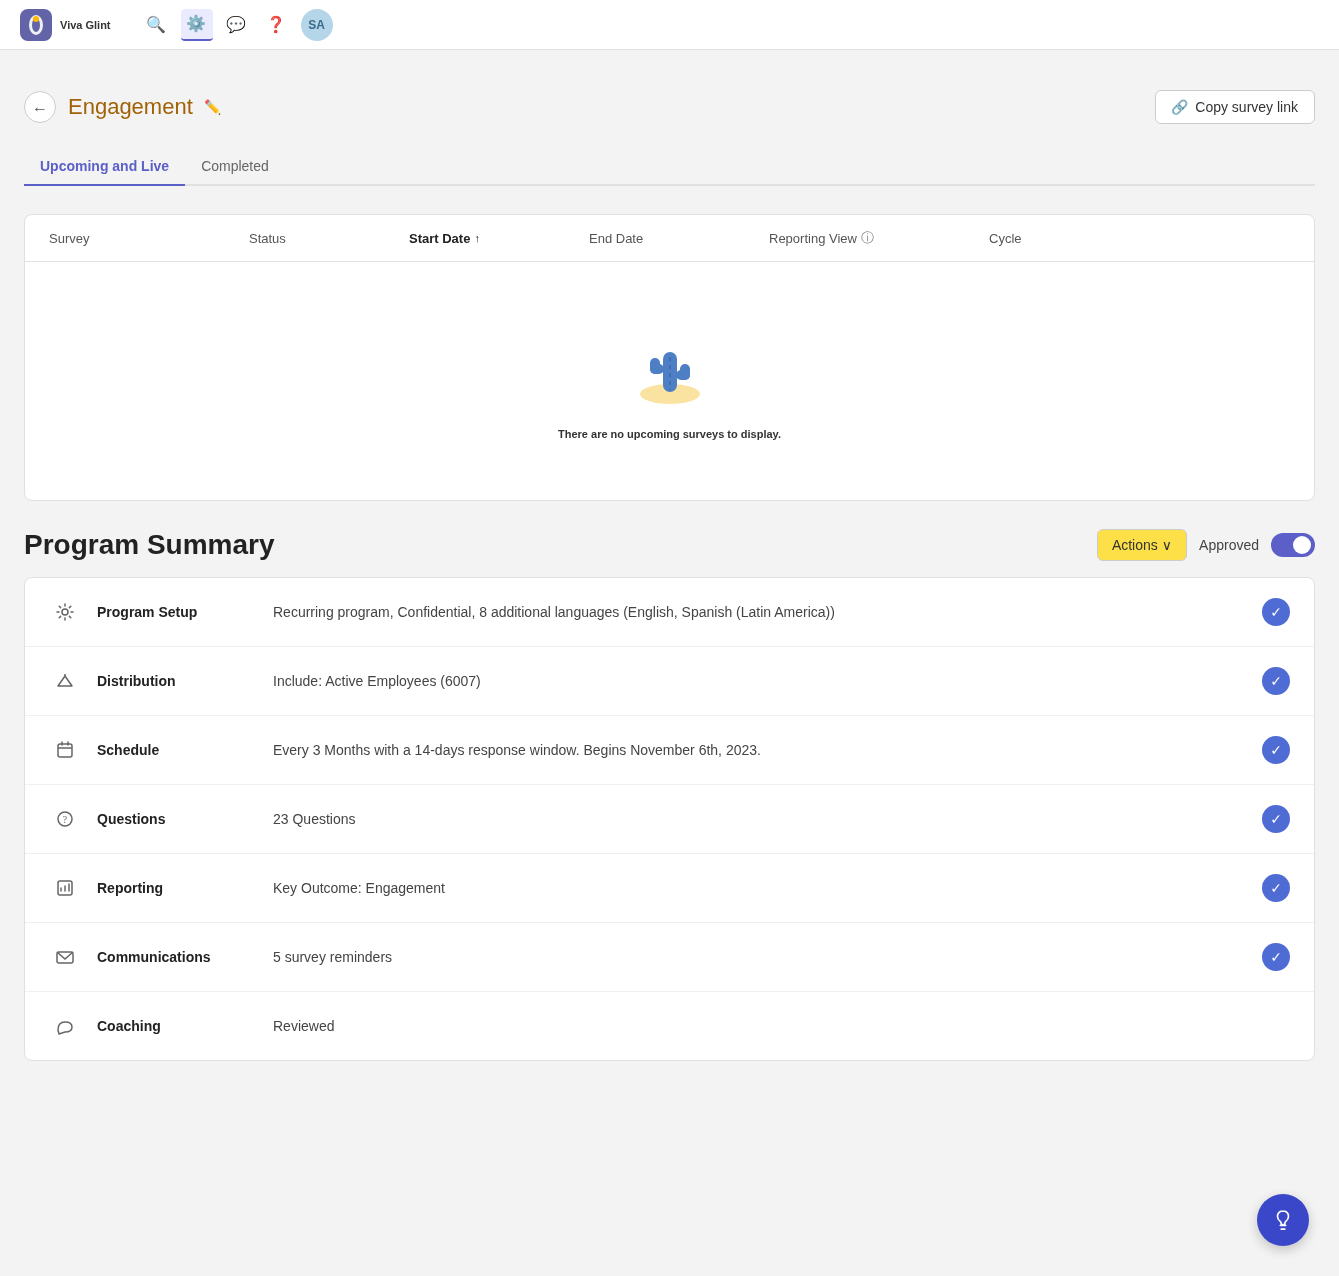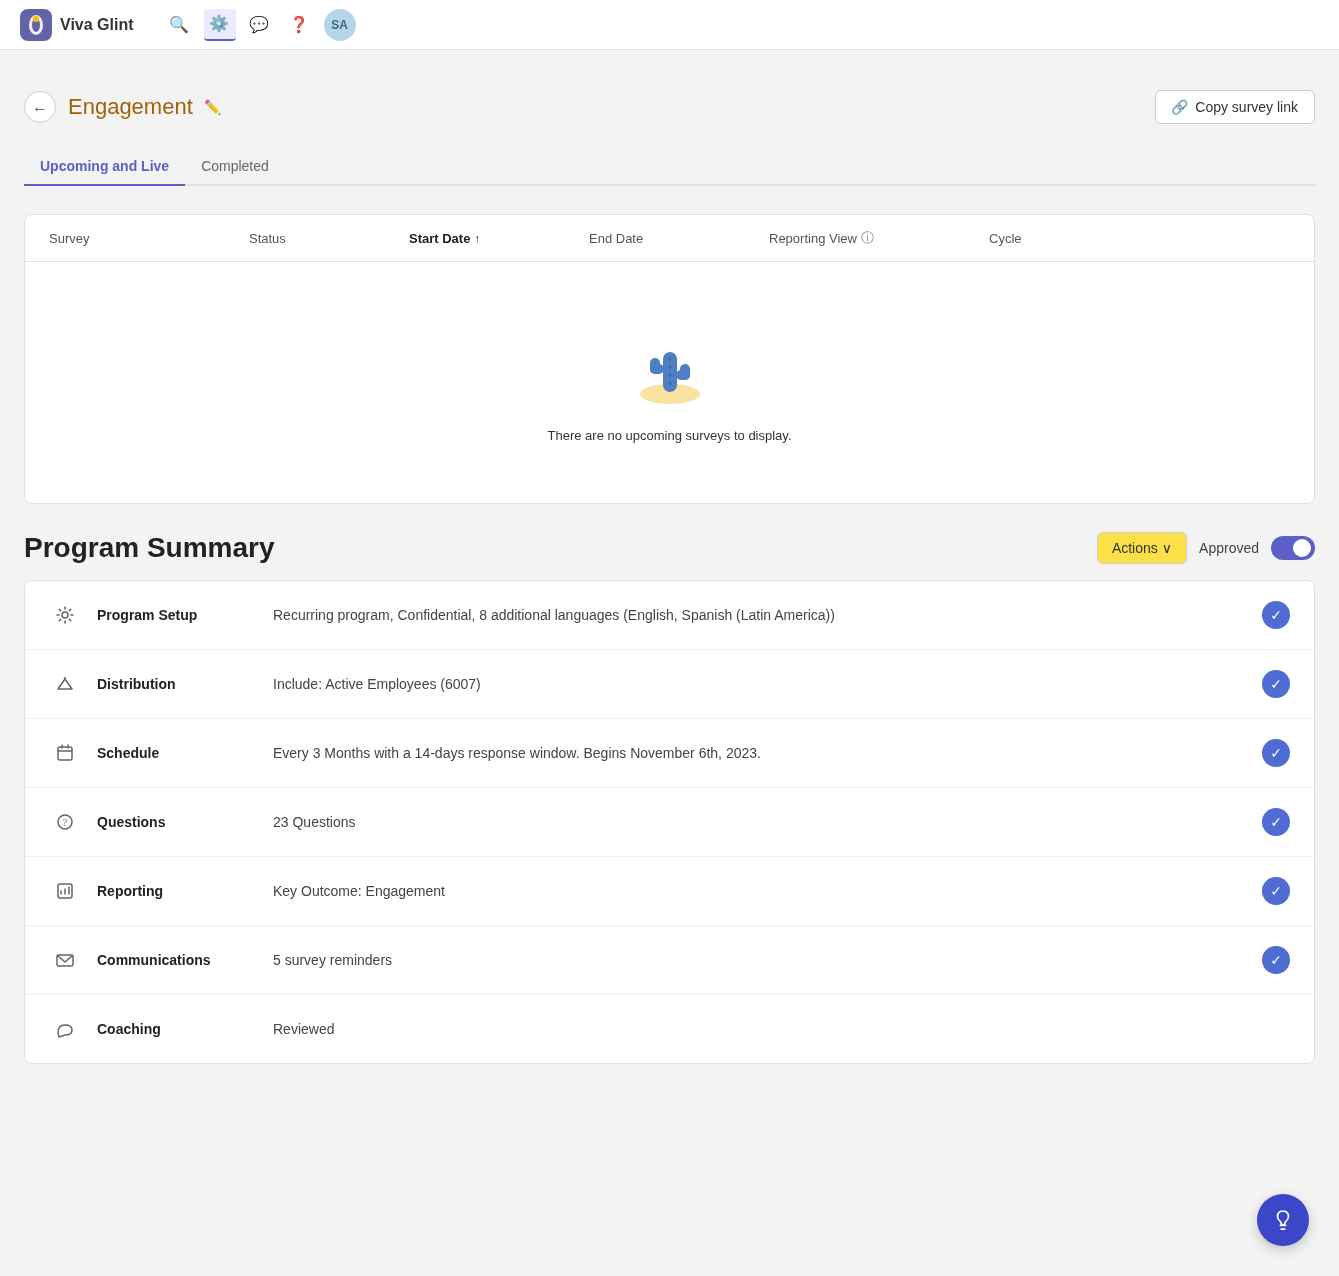--- a/index.html
+++ b/index.html
@@ -8,21 +8,21 @@
     
     .topnav {
       background: #fff;
       height: 50px;
       display: flex;
       align-items: center;
       padding: 0 20px;
       border-bottom: 1px solid #e0e0e0;
       position: sticky; top: 0; z-index: 10;
     }
-    .topnav-logo { display: flex; align-items: center; gap: 8px; font-weight: 700; font-size: 16px; color: #333; margin-right: 30px; }
+    .topnav-logo { display: flex; align-items: center; gap: 8px; font-weight: 700; font-size: 11px; color: #333; margin-right: 30px; }
     .topnav-logo-icon { width: 32px; height: 32px; }
     .topnav-links { display: flex; gap: 4px; flex: 1; }
     .topnav-link { padding: 6px 12px; border-radius: 4px; cursor: pointer; font-size: 14px; color: #444; }
     .topnav-link.active { color: #5b5fc7; border-bottom: 2px solid #5b5fc7; }
     .topnav-icons { display: flex; align-items: center; gap: 8px; }
     .topnav-icon-btn { width: 32px; height: 32px; display: flex; align-items: center; justify-content: center; border-radius: 50%; cursor: pointer; font-size: 16px; color: #555; }
     .topnav-icon-btn.active-icon { background: #ebebff; color: #5b5fc7; border-bottom: 2px solid #5b5fc7; border-radius: 4px; }
     .avatar { width: 32px; height: 32px; border-radius: 50%; background: #b5d5e8; display: flex; align-items: center; justify-content: center; font-size: 12px; font-weight: 700; color: #3a6b8c; cursor: pointer; }
 
     
@@ -44,21 +44,21 @@
     .tab { padding: 10px 16px; cursor: pointer; font-size: 14px; color: #666; border-bottom: 2px solid transparent; margin-bottom: -2px; }
     .tab.active { color: #5b5fc7; border-bottom: 2px solid #5b5fc7; font-weight: 600; }
 
     
     .table-card { background: #fff; border-radius: 8px; margin-top: 28px; overflow: hidden; border: 1px solid #e0e0e0; }
     .table-header { display: grid; grid-template-columns: 200px 160px 180px 180px 220px 120px; padding: 14px 24px; border-bottom: 1px solid #e0e0e0; }
     .th { font-size: 13px; color: #555; font-weight: 500; display: flex; align-items: center; gap: 4px; }
     .th.sorted { font-weight: 700; color: #222; }
     .sort-arrow { font-size: 11px; }
     .table-empty { display: flex; flex-direction: column; align-items: center; justify-content: center; padding: 60px 20px; gap: 16px; }
-    .empty-text { font-size: 13px; font-weight: 400; color: #333; }
+    .empty-text { font-size: 11px; font-weight: 700; color: #333; }
 
     
     .program-summary-section { margin-top: 28px; }
     .program-summary-header { display: flex; align-items: center; justify-content: space-between; margin-bottom: 16px; }
     .program-summary-title { font-size: 28px; font-weight: 700; color: #222; }
     .program-summary-actions { display: flex; align-items: center; gap: 12px; }
     .actions-btn {
       padding: 7px 14px; border: 1px solid #ccc; border-radius: 6px; background: #fde047;
       display: flex; align-items: center; gap: 4px; cursor: pointer; font-size: 14px; color: #333;
     }

